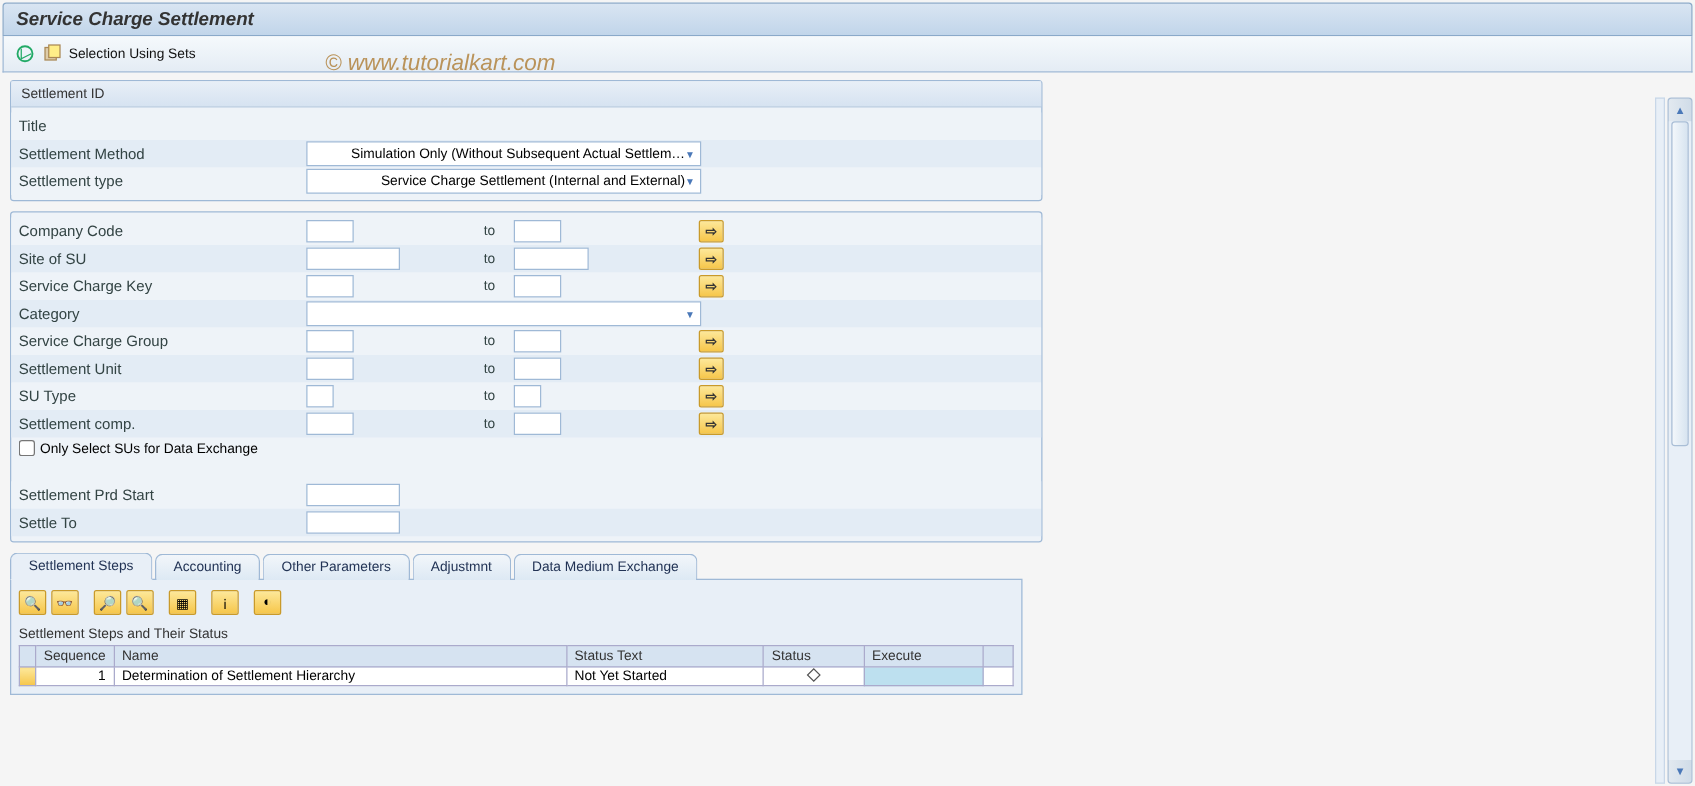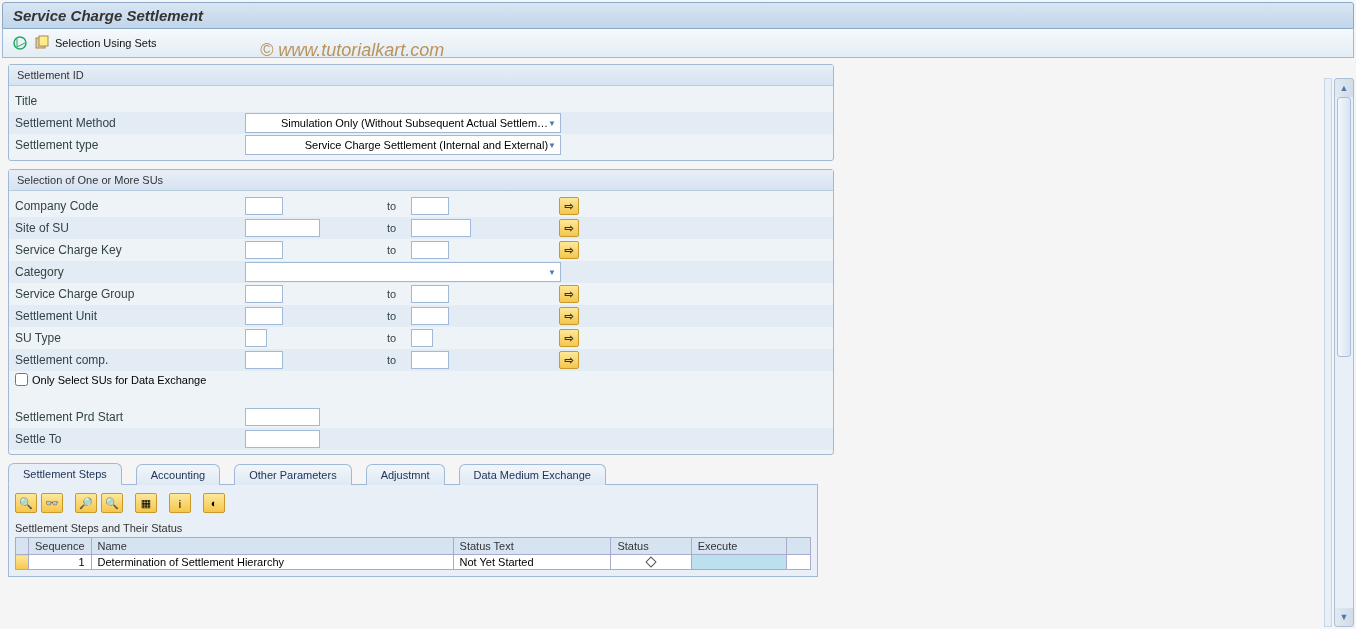--- a/index.html
+++ b/index.html
@@ -33,21 +33,21 @@
     
     .multi-btn { width: 20px; height: 18px; margin-left: 98px; background: linear-gradient(to bottom, #fde89a, #f6c64a); border: 1px solid #c99a2a; border-radius: 2px; display: inline-flex; align-items: center; justify-content: center; }
     .multi-btn.near { margin-left: 110px; }
     .arrow-right { color: #333; font-weight: bold; font-size: 11px; }
     
     .checkbox-row { display: flex; align-items: center; padding: 2px 6px; }
     .checkbox-row input { margin-right: 4px; }
     
     .spacer { height: 18px; }
     
-    .tabs { display: flex; align-items: flex-end; margin-top: 6px; gap: 12px; }
+    .tabs { display: flex; align-items: flex-end; margin-top: 6px; }
     .tab { background: linear-gradient(to bottom, #f2f6fa, #dde9f4); border: 1px solid #9fb9d6; border-bottom: none; padding: 4px 14px 4px 14px; font-size: 11px; color: #235; border-radius: 6px 6px 0 0; margin-right: 2px; position: relative; }
     .tab.active { background: #e8eff7; border-bottom: 1px solid #e8eff7; z-index: 2; font-weight: normal; }
     
     .tab-panel { border: 1px solid #9fb9d6; background: #e8eff7; margin-top: -1px; padding: 6px; width: 810px; }
     .inner-toolbar { display: flex; gap: 4px; padding: 2px 0 6px 0; }
     .it-btn { width: 22px; height: 20px; background: linear-gradient(to bottom, #fde89a, #f6c64a); border: 1px solid #c99a2a; border-radius: 2px; display: inline-flex; align-items: center; justify-content: center; font-size: 11px; }
     .sep { width: 4px; }
     
     .subtitle { font-size: 11px; color: #333; padding: 3px 0; }
     
@@ -108,21 +108,20 @@
         <div class="label">Settlement type</div>
         <div class="dropdown">
           <span>Service Charge Settlement (Internal and External)</span>
           <span class="dd-arrow">▼</span>
         </div>
       </div>
     </div>
   </div>
 
   <div class="groupbox" style="width:826px;">
-    <div class="groupbox-title">Selection of One or More SUs</div>
     <div class="groupbox-body">
 
       <div class="row light">
         <div class="label">Company Code</div>
         <input class="input-sm" style="">
         <span style="width:98px;"></span>
         <div class="to-label">to</div>
         <input class="input-sm" style="">
         <span class="multi-btn near">
             <span class="arrow-right">⇨</span>

